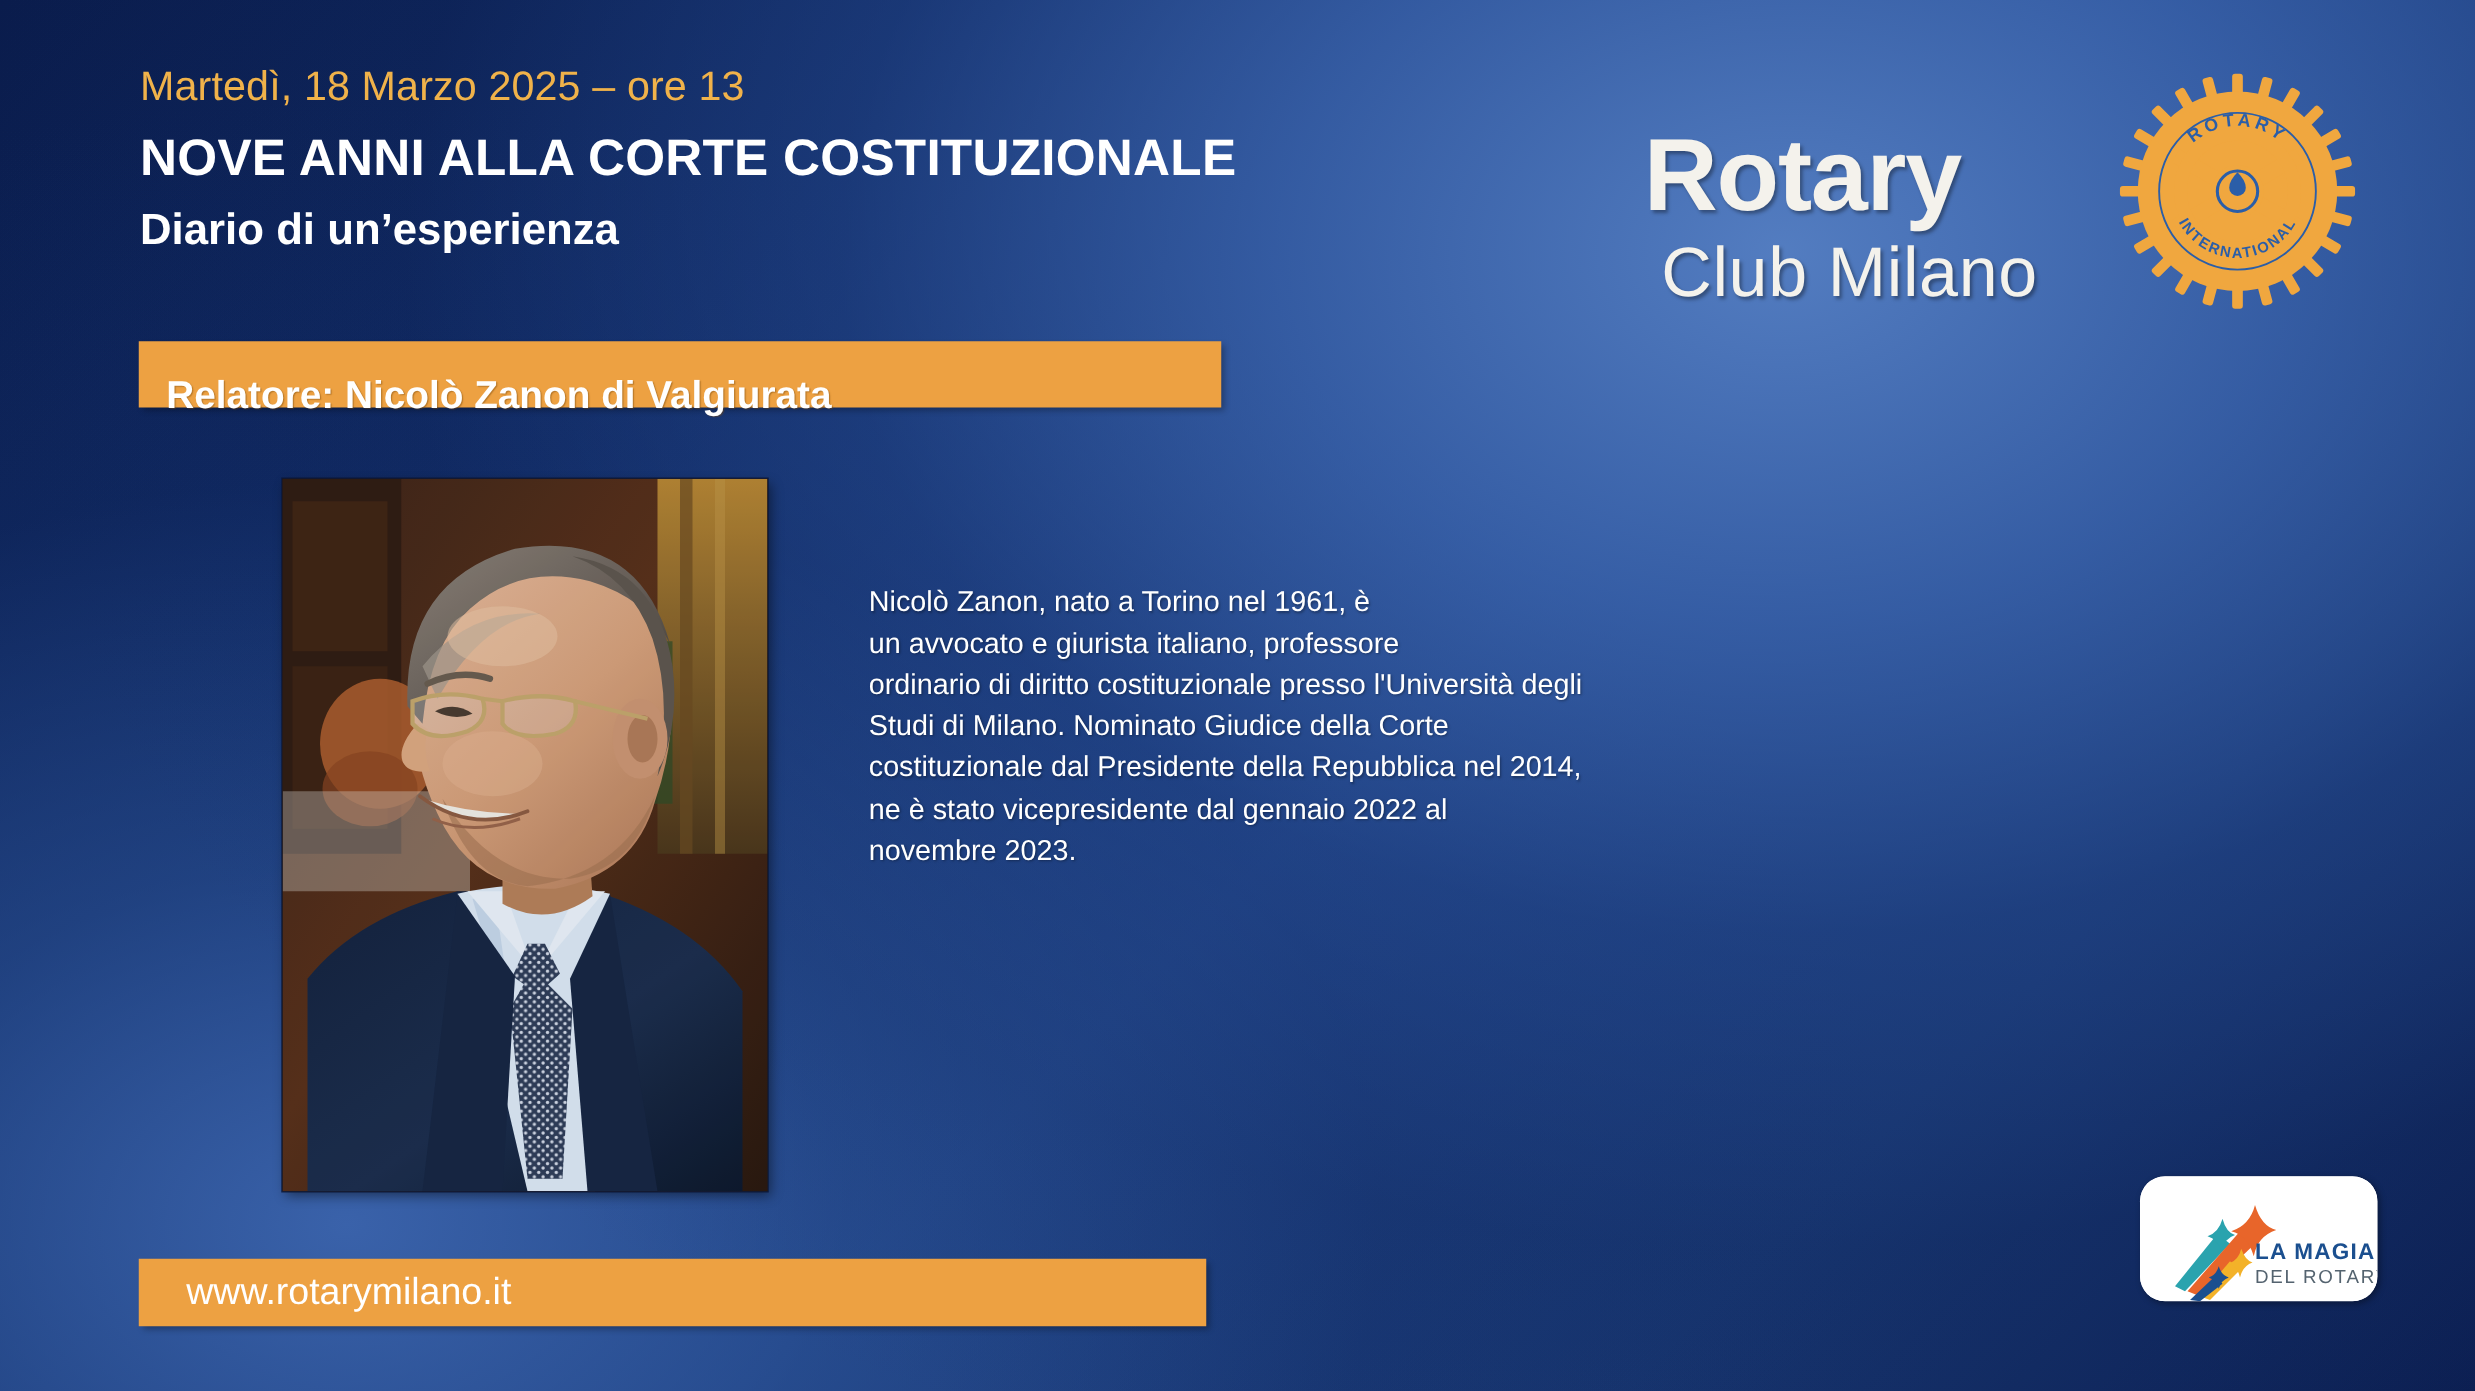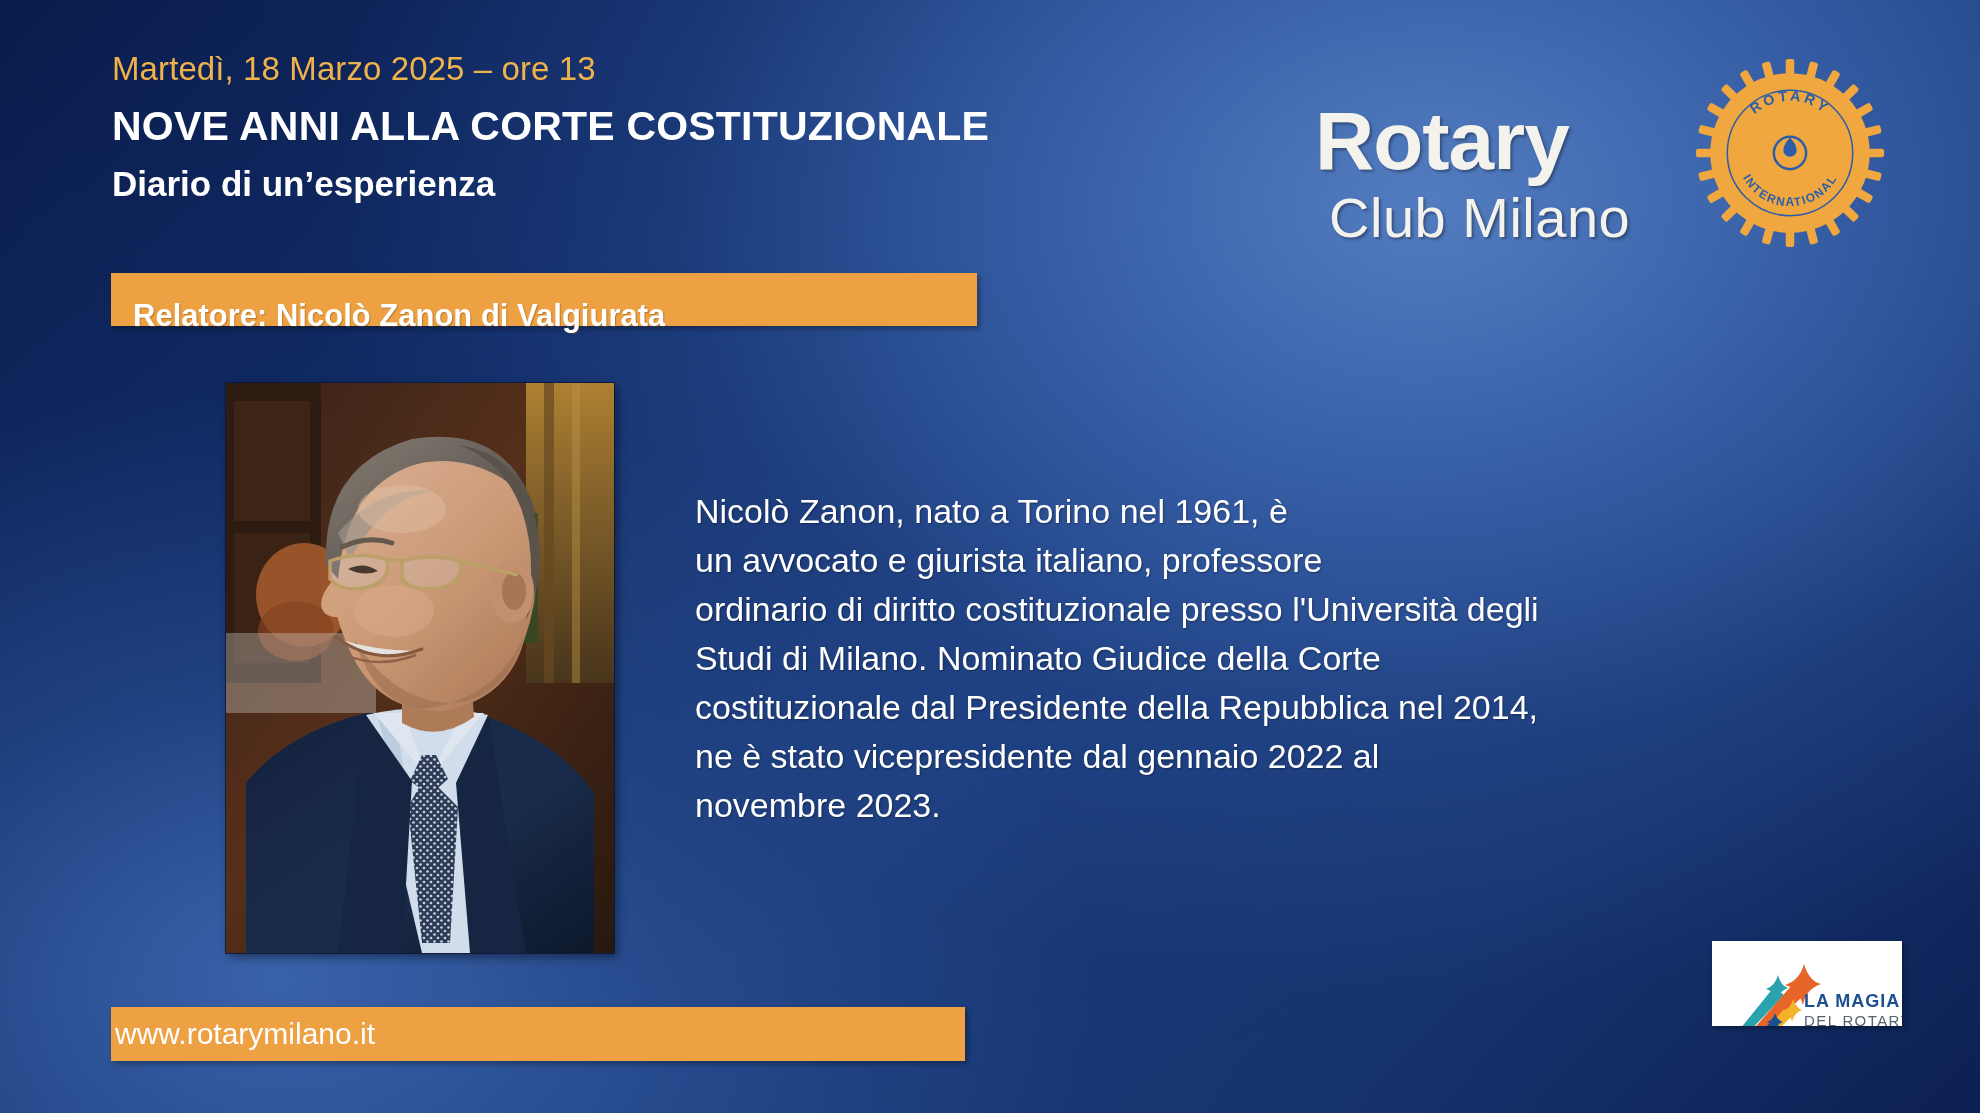--- a/index.html
+++ b/index.html
@@ -140,45 +140,45 @@
     overflow: hidden;
     box-shadow: 0 0 0 1px rgba(10,22,55,0.85), 3px 4px 9px rgba(0,0,0,0.45);
     background: #2a1a10;
   }
   .photo svg { display: block; }
 
   
   .bio {
     position: absolute;
     left: 695px;
-    top: 487px;
+    top: 465px;
     width: 960px;
     color: #ffffff;
-    font-size: 34px;
+    font-size: 23px;
     line-height: 1.44;
     text-shadow: 1px 1px 2px rgba(0,0,0,0.35);
   }
   .bio .line { white-space: nowrap; }
 
   
   .site-bar {
     position: absolute;
     left: 111px;
     top: 1007px;
     width: 854px;
     height: 54px;
     background: #eda142;
     box-shadow: 3px 3px 5px rgba(0,0,0,0.30);
     display: flex;
     align-items: center;
   }
   .site-bar span {
     color: #ffffff;
     font-size: 30px;
-    padding-left: 4px;
+    padding-left: 38px;
     white-space: nowrap;
   }
   .pres {
     position: absolute;
     left: 993px;
     top: 999px;
     width: 660px;
   }
   .pres div {
     color: #f0b24a;
@@ -187,24 +187,25 @@
     line-height: 1.33;
     white-space: nowrap;
     text-shadow: 1px 1px 2px rgba(0,0,0,0.40);
   }
 
   .magia-box {
     position: absolute;
     left: 1712px;
     top: 941px;
     width: 190px;
-    height: 85px;
+    height: 100px;
     background: #ffffff;
     box-shadow: 2px 2px 5px rgba(0,0,0,0.35);
     overflow: hidden;
+    border-radius: 20px;
   }
   .magia-box svg { display: block; }
 </style>
 </head>
 <body>
 
 <div id="slide">
 
   <div class="hdr">
     <div class="hdr-date">Martedì, 18 Marzo 2025 – ore 13</div>

